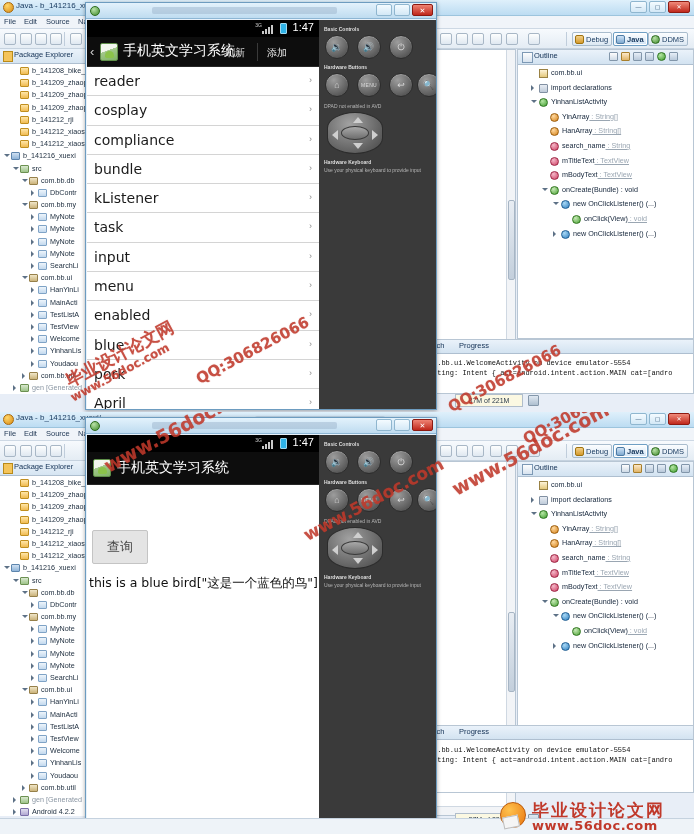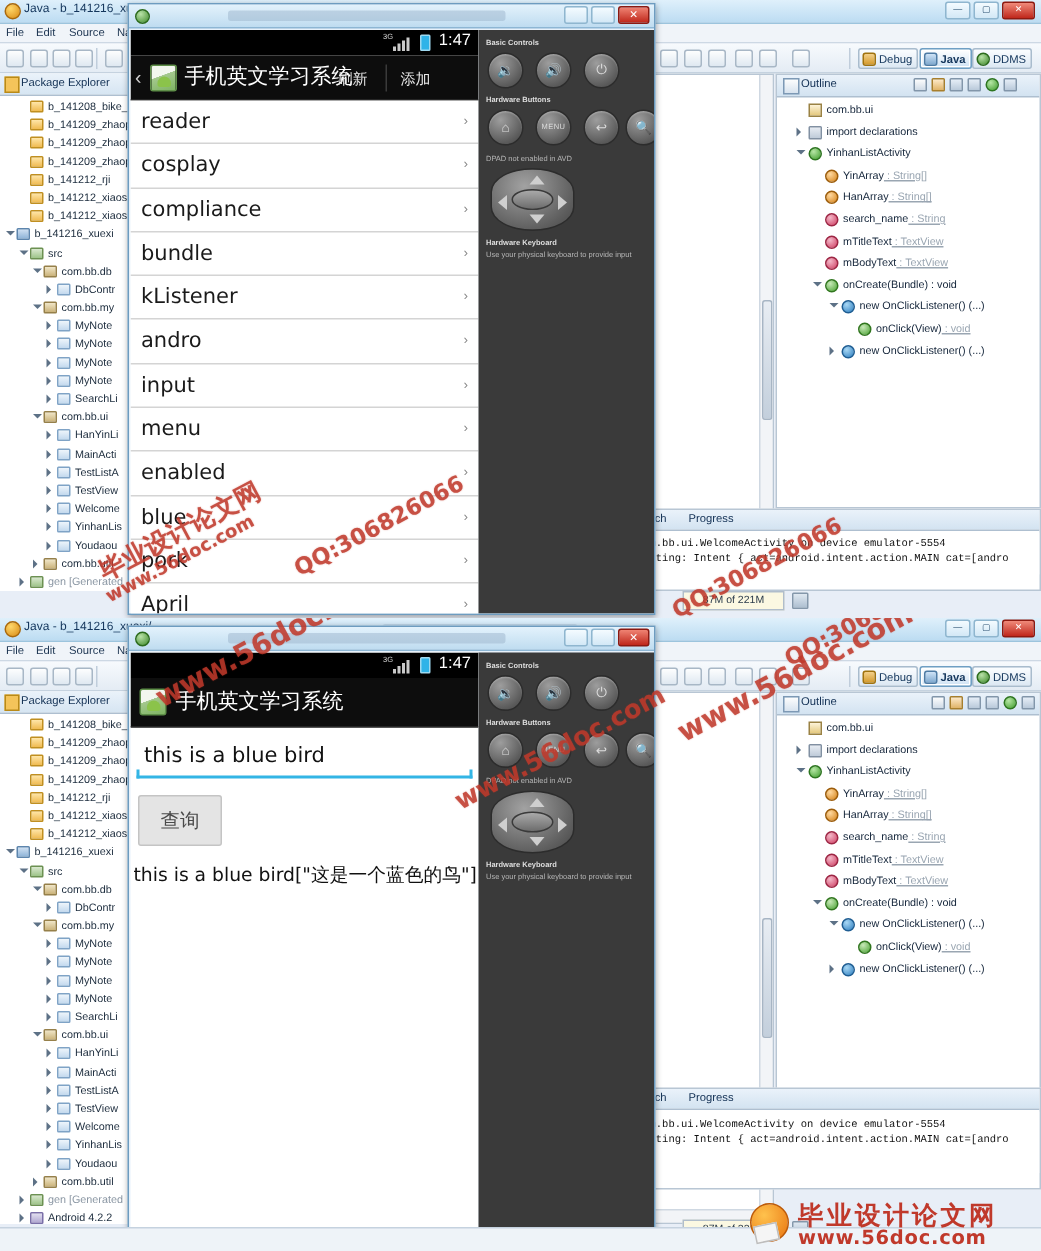--- a/index.html
+++ b/index.html
@@ -567,21 +567,21 @@
             </div>
             <div class="and-item">
               <div class="itxt">bundle</div>
               <div class="chev">›</div>
             </div>
             <div class="and-item">
               <div class="itxt">kListener</div>
               <div class="chev">›</div>
             </div>
             <div class="and-item">
-              <div class="itxt">andro</div>
+              <div class="itxt">task</div>
               <div class="chev">›</div>
             </div>
             <div class="and-item">
               <div class="itxt">input</div>
               <div class="chev">›</div>
             </div>
             <div class="and-item">
               <div class="itxt">menu</div>
               <div class="chev">›</div>
             </div>
@@ -962,23 +962,20 @@
           </div>
           <div class="and-batt" style="right:32px;top:3px"></div>
           <div class="and-clock">1:47</div>
         </div>
 
         <div class="and-actionbar" style="top:17px;height:33px">
           <div class="ab-logo" style="left:6px;top:7px"></div>
           <div class="ab-title" style="left:30px;top:7px">手机英文学习系统</div>
         </div>
 
-        <div class="and-input" style="top:58px">
-          <div class="val">this is a blue bird</div>
-        </div>
 
         <div class="and-btn" style="left:5px;top:95px;width:56px;height:34px;">
           <div class="blbl">查询</div>
         </div>
 
         <div class="and-result" style="left:2px;top:140px;">this is a blue bird["这是一个蓝色的鸟"]</div>
       </div>
 
       <div class="emu-ctrl" style="left:233px;top:17px;width:118px;height:396px;">
         <div class="ec-h" style="left:5px;top:6px">Basic Controls</div>

